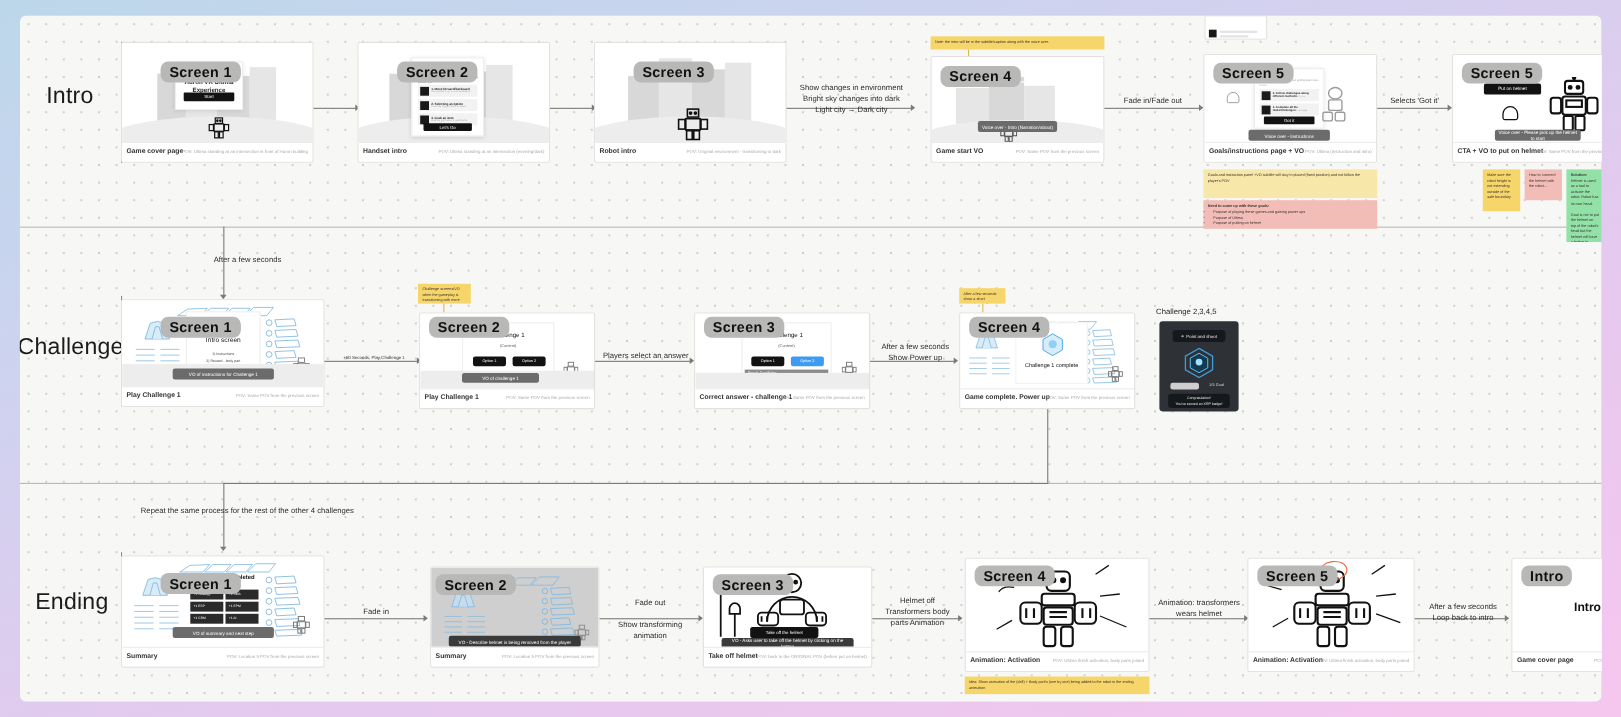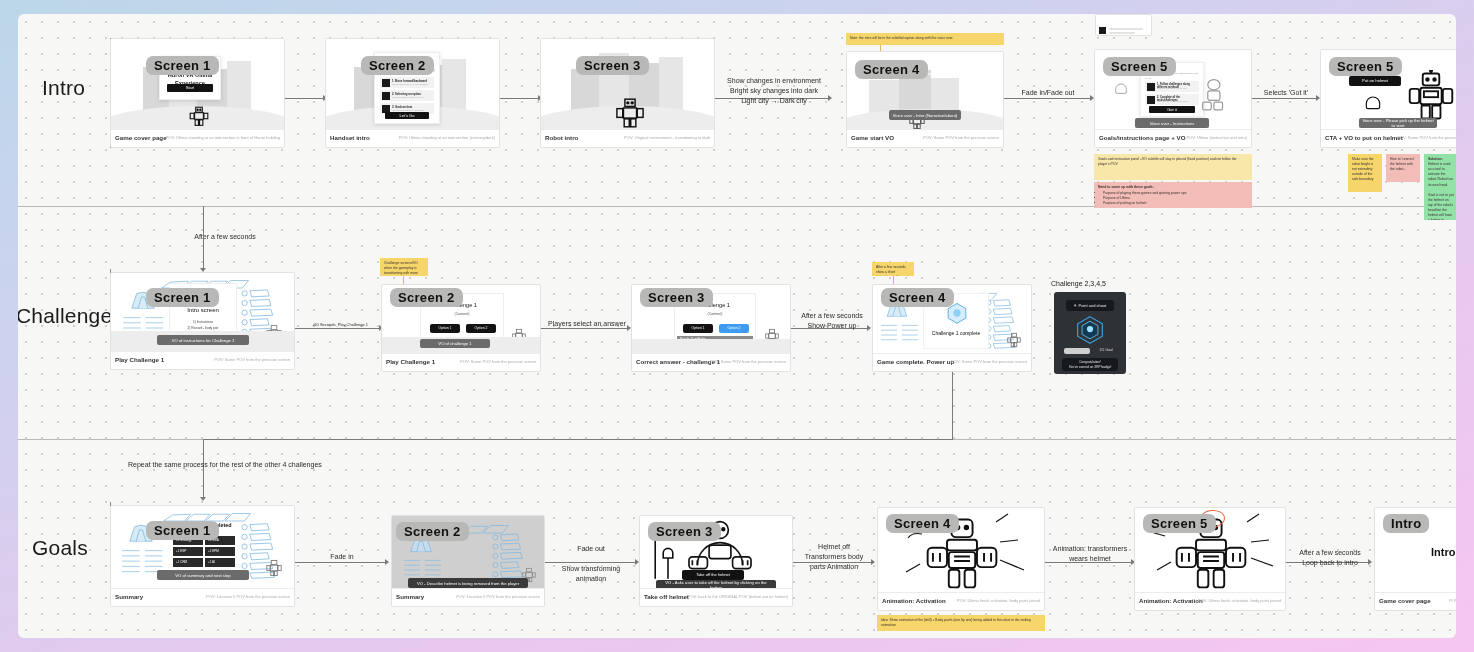--- a/index.html
+++ b/index.html
@@ -89,21 +89,21 @@
 
   <div class="hrule" style="top:192px"></div>
   <div class="hrule" style="top:425px"></div>
 
   <div class="row-label" style="left:24px;top:62px">Intro</div>
   <div class="row-bar" style="left:92px;top:24px;height:110px"></div>
 
   <div class="row-label" style="left:-2px;top:290px">Challenge</div>
   <div class="row-bar" style="left:92px;top:255px;height:100px"></div>
 
-  <div class="row-label" style="left:14px;top:522px">Goals</div>
+  <div class="row-label" style="left:14px;top:522px">Ending</div>
   <div class="row-bar" style="left:92px;top:488px;height:100px"></div>
 
   <div class="card" style="left:92px;top:24px;width:175px;height:110px">
     <div class="stage">
       <div class="skyline-top"></div>
       <div class="bld" style="left:32px;top:28px;width:26px;height:64px"></div>
       <div class="bld2" style="left:58px;top:18px;width:28px;height:74px"></div>
       <div class="bld" style="left:86px;top:30px;width:30px;height:62px"></div>
       <div class="bld2" style="left:116px;top:22px;width:24px;height:70px"></div>
       <div class="ground"></div>

